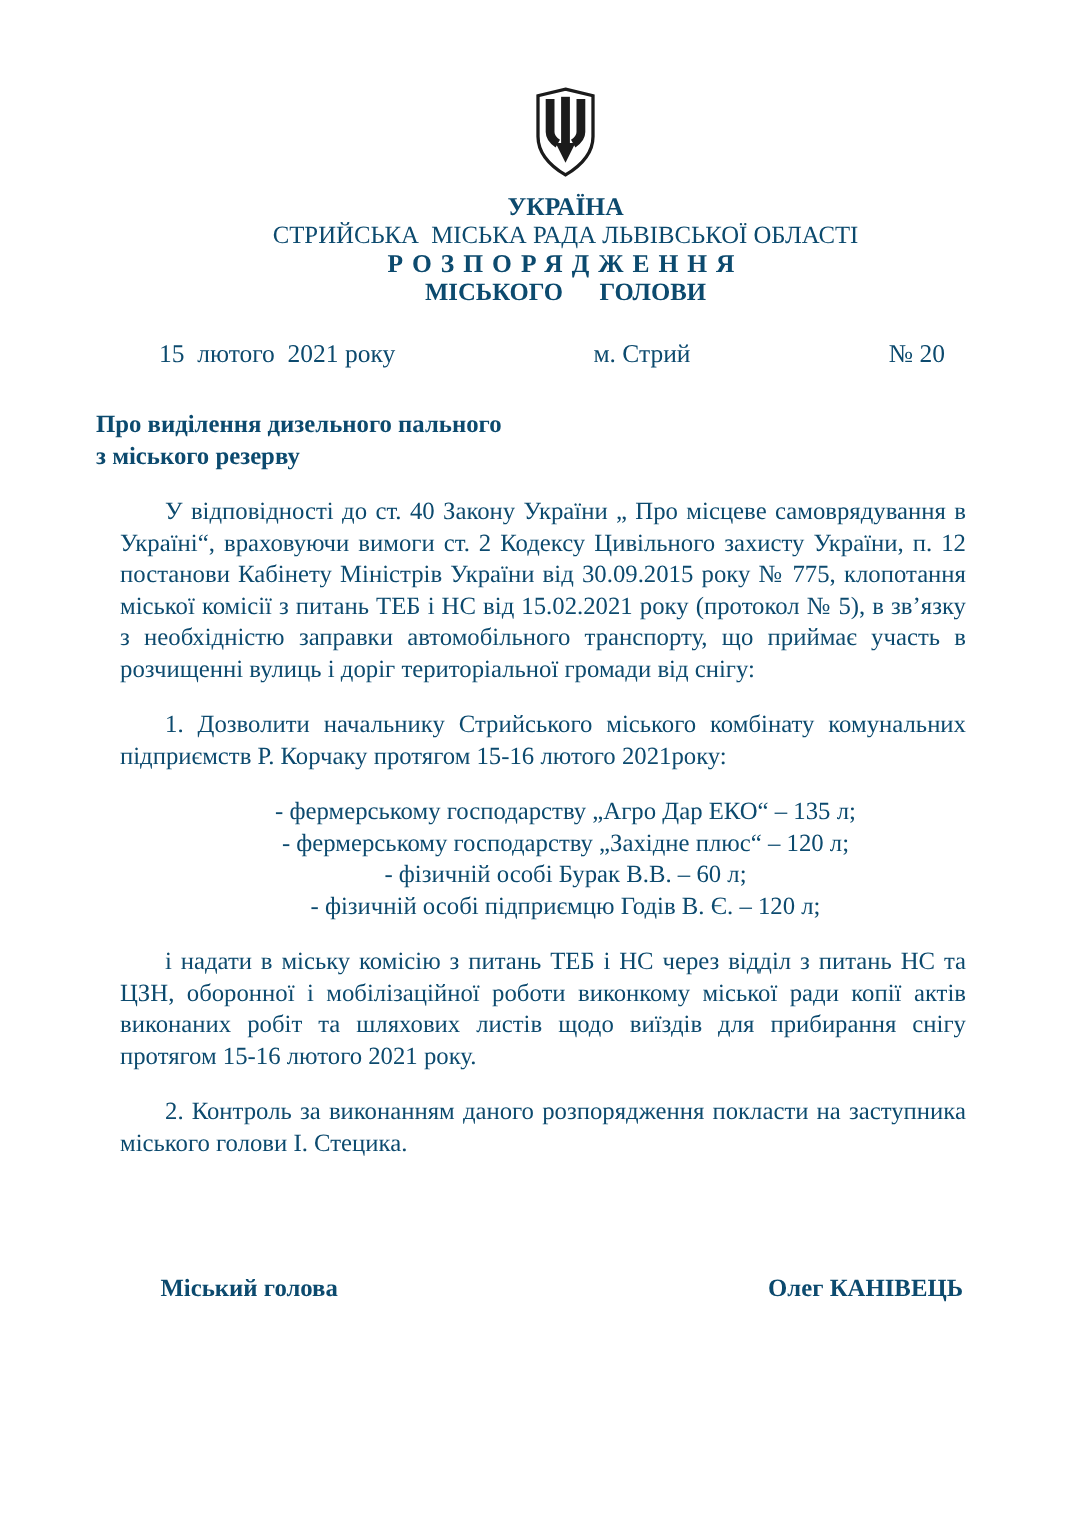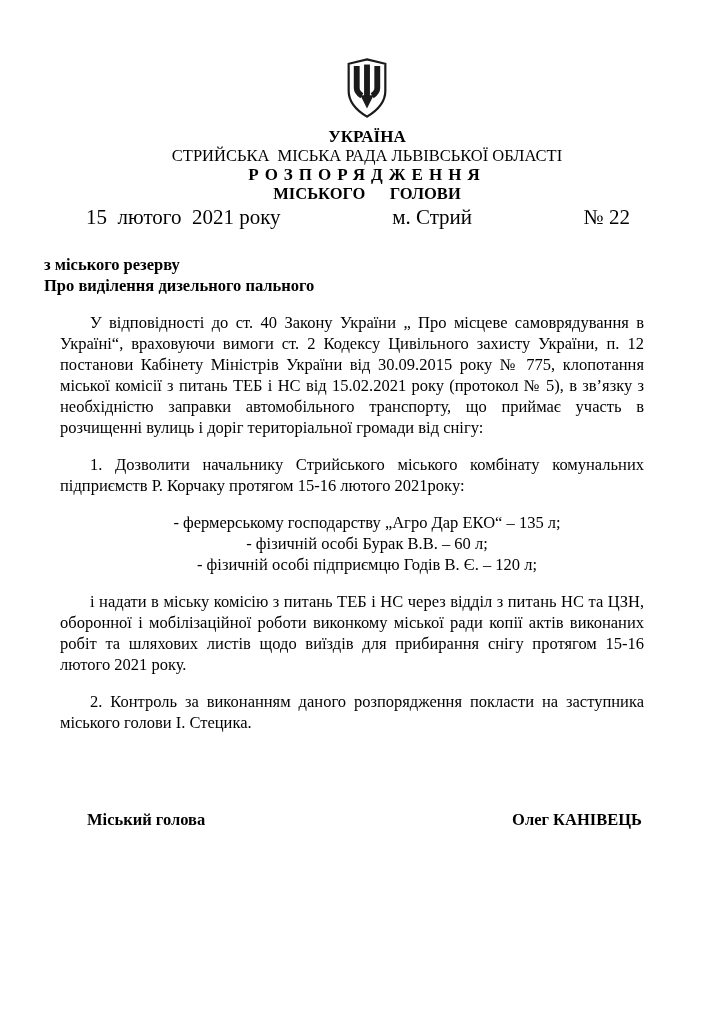--- a/index.html
+++ b/index.html
@@ -2,23 +2,23 @@
 <html><head>
 <meta charset="utf-8">
 <style>
   html, body { margin: 0; padding: 0; background: #ffffff; }
   .page {
     position: relative;
     width: 724px;
     height: 1024px;
     background: #ffffff;
     font-family: "Liberation Serif", "DejaVu Serif", serif;
-    color: #000000;
+    color: #0c4a6e;
     box-sizing: border-box;
-    padding: 57px 64px 0 44px;
+    padding: 57px 64px 0 64px;
     overflow: hidden;
   }
   .header-block {
     text-align: center;
     padding-left: 30px; 
   }
   .emblem { display: inline-block; }
   .hdr-country {
     font-weight: bold;
     font-size: 17px;
@@ -42,24 +42,24 @@
     font-size: 16.5px;
     line-height: 19px;
     word-spacing: 8px;
     white-space: pre-wrap;
     font-weight: bold;
   }
   .meta-row {
     display: flex;
     justify-content: space-between;
     align-items: baseline;
-    margin-top: 4px;
+    margin-top: 21px;
     padding-left: 42px;
     padding-right: 30px;
-    font-size: 21px;
+    font-size: 17px;
     line-height: 21px;
     white-space: pre-wrap;
   }
   .subject {
     margin-top: 26px;
     font-weight: bold;
     font-size: 16.5px;
     line-height: 21px;
   }
   .body-text {
@@ -108,32 +108,33 @@
     </span>
     <div class="hdr-country">УКРАЇНА</div>
     <div class="hdr-council">СТРИЙСЬКА  МІСЬКА РАДА ЛЬВІВСЬКОЇ ОБЛАСТІ</div>
     <div class="hdr-doctype">РОЗПОРЯДЖЕННЯ</div>
     <div class="hdr-author">МІСЬКОГО  ГОЛОВИ</div>
   </div>
 
   <div class="meta-row">
     <span>15  лютого  2021 року</span>
     <span>м. Стрий</span>
-    <span>№ 22</span>
+    <span>№ 20</span>
   </div>
 
   <div class="subject">
+    <div>Про виділення дизельного пального</div>
     <div>з міського резерву</div>
-    <div>Про виділення дизельного пального</div>
   </div>
 
   <div class="body-text">
     <p class="par">У відповідності до ст. 40 Закону України „ Про місцеве самоврядування в Україні“, враховуючи вимоги ст. 2 Кодексу Цивільного захисту України, п. 12 постанови Кабінету Міністрів України від 30.09.2015 року № 775, клопотання міської комісії з питань ТЕБ і НС від 15.02.2021 року (протокол № 5), в зв’язку з необхідністю заправки автомобільного транспорту, що приймає участь в розчищенні вулиць і доріг територіальної громади від снігу:</p>
     <p class="par gap-before">1. Дозволити начальнику Стрийського міського комбінату комунальних підприємств Р. Корчаку протягом 15-16 лютого 2021року:</p>
     <div class="list-line">- фермерському господарству „Агро Дар ЕКО“ – 135 л;</div>
+    <div class="list-line">- фермерському господарству „Західне плюс“ – 120 л;</div>
     <div class="list-line">- фізичній особі Бурак В.В. – 60 л;</div>
     <div class="list-line">- фізичній особі підприємцю Годів В. Є. – 120 л;</div>
     <p class="par">і надати в міську комісію з питань ТЕБ і НС через відділ з питань НС та ЦЗН, оборонної і мобілізаційної роботи виконкому міської ради копії актів виконаних робіт та шляхових листів щодо виїздів для прибирання снігу протягом 15-16 лютого 2021 року.</p>
     <p class="par gap-before">2. Контроль за виконанням даного розпорядження покласти на заступника міського голови І. Стецика.</p>
   </div>
 
   <div class="signature-row">
     <span>Міський голова</span>
     <span>Олег КАНІВЕЦЬ</span>
   </div>

